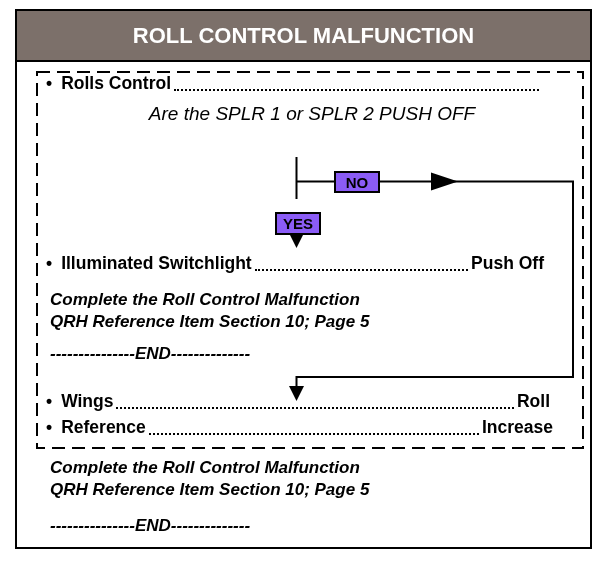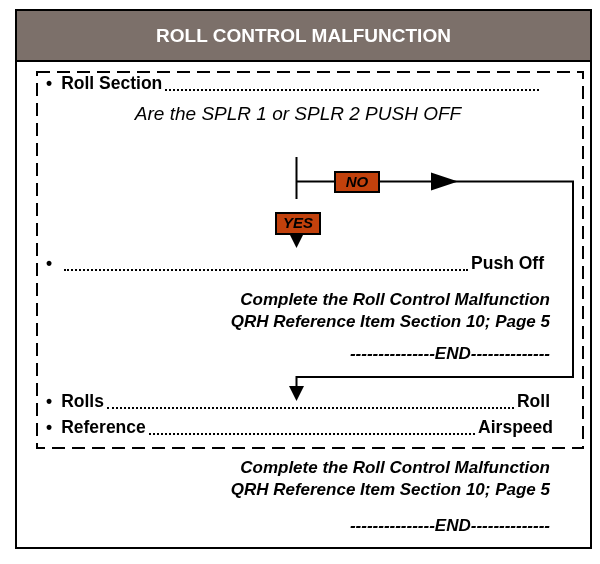--- a/index.html
+++ b/index.html
@@ -6,43 +6,43 @@
   .page{
     position:relative;width:600px;height:564px;background:#fff;
     font-family:"Liberation Sans",sans-serif;color:#000;overflow:hidden;
   }
   .outer-box{
     position:absolute;left:15px;top:9px;width:573px;height:536px;
     border:2px solid #000;box-sizing:content-box;background:#fff;
   }
   .header{
     height:49px;background:#7c706a;border-bottom:2px solid #000;
-    color:#fff;font-weight:bold;font-size:19px;line-height:23px;
+    color:#fff;font-weight:bold;font-size:22px;line-height:23px;
     text-align:center;display:flex;flex-direction:column;justify-content:center;
   }
   .step{
     position:absolute;display:flex;align-items:flex-end;
     font-weight:bold;font-size:17.5px;line-height:21px;white-space:nowrap;z-index:3;
   }
   .bullet{margin-right:9px;}
   .leader{
     flex:1;border-bottom:2.6px dotted #000;margin:0 3px 3px 3px;min-width:20px;
   }
   .note{
-    position:absolute;left:50px;width:500px;text-align:right;
+    position:absolute;left:50px;width:500px;text-align:left;
     font-weight:bold;font-style:italic;font-size:17px;line-height:21px;z-index:3;
   }
   .question{
-    position:absolute;left:48px;width:500px;text-align:center;
+    position:absolute;left:62px;width:500px;text-align:center;
     font-style:italic;font-weight:normal;font-size:19px;line-height:24px;z-index:3;
   }
   .tag{
-    position:absolute;background:#c2410c;border:2px solid #000;
-    font-weight:bold;font-style:italic;font-size:15px;
-    display:flex;justify-content:center;z-index:6;
+    position:absolute;background:#8b5cf6;border:2px solid #000;
+    font-weight:bold;font-size:15px;
+    display:flex;align-items:center;justify-content:center;z-index:6;
   }
   #no-box{left:334px;top:171px;width:42px;height:18px;}
   #yes-box{left:275px;top:212px;width:42px;height:19px;}
   .overlay{position:absolute;left:0;top:0;z-index:5;pointer-events:none;}
   
   #row-roll{left:46px;top:73px;width:496px;}
   #question{top:102px;}
   #row-illuminated{left:46px;top:253px;width:498px;}
   #yes-note1{top:289px;}
   #yes-note2{top:311px;}
@@ -59,57 +59,58 @@
 <div class="page">
 
   <div class="outer-box">
     <div class="header">
       <div>ROLL CONTROL MALFUNCTION</div>
     </div>
   </div>
 
   <div class="step" id="row-roll">
     <span class="bullet">•</span>
-    <span>Roll Section</span>
+    <span>Rolls Control</span>
     <span class="leader"></span>
   </div>
 
   <div class="question" id="question">
     <div>Are the SPLR 1 or SPLR 2 PUSH OFF</div>
   </div>
 
   <div class="tag" id="no-box">
     <span>NO</span>
   </div>
   <div class="tag" id="yes-box">
     <span>YES</span>
   </div>
 
   <div class="step" id="row-illuminated">
     <span class="bullet">•</span>
+    <span>Illuminated Switchlight</span>
     <span class="leader"></span>
     <span>Push Off</span>
   </div>
 
   <div class="note" id="yes-note1">Complete the Roll Control Malfunction</div>
   <div class="note" id="yes-note2">QRH Reference Item Section 10; Page 5</div>
   <div class="note" id="yes-end">---------------END--------------</div>
 
   <div class="step" id="row-power">
     <span class="bullet">•</span>
-    <span>Rolls</span>
+    <span>Wings</span>
     <span class="leader"></span>
     <span>Roll</span>
   </div>
 
   <div class="step" id="row-airspeed">
     <span class="bullet">•</span>
     <span>Reference</span>
     <span class="leader"></span>
-    <span>Airspeed</span>
+    <span>Increase</span>
   </div>
 
   <div class="note" id="f-note1">Complete the Roll Control Malfunction</div>
   <div class="note" id="f-note2">QRH Reference Item Section 10; Page 5</div>
   <div class="note" id="f-end">---------------END--------------</div>
 
   <svg class="overlay" width="600" height="564" viewBox="0 0 600 564">
     <rect x="37" y="72" width="546" height="376" fill="none" stroke="#000" stroke-width="2" stroke-dasharray="13 7"></rect>
     <path d="M296.5 157 V199 M296.5 217 V235 M296.5 181.5 H573 V377 H296.5 V388" fill="none" stroke="#000" stroke-width="2"></path>
     <polygon points="431,172.5 431,190.5 458,181.5" fill="#000"></polygon>

